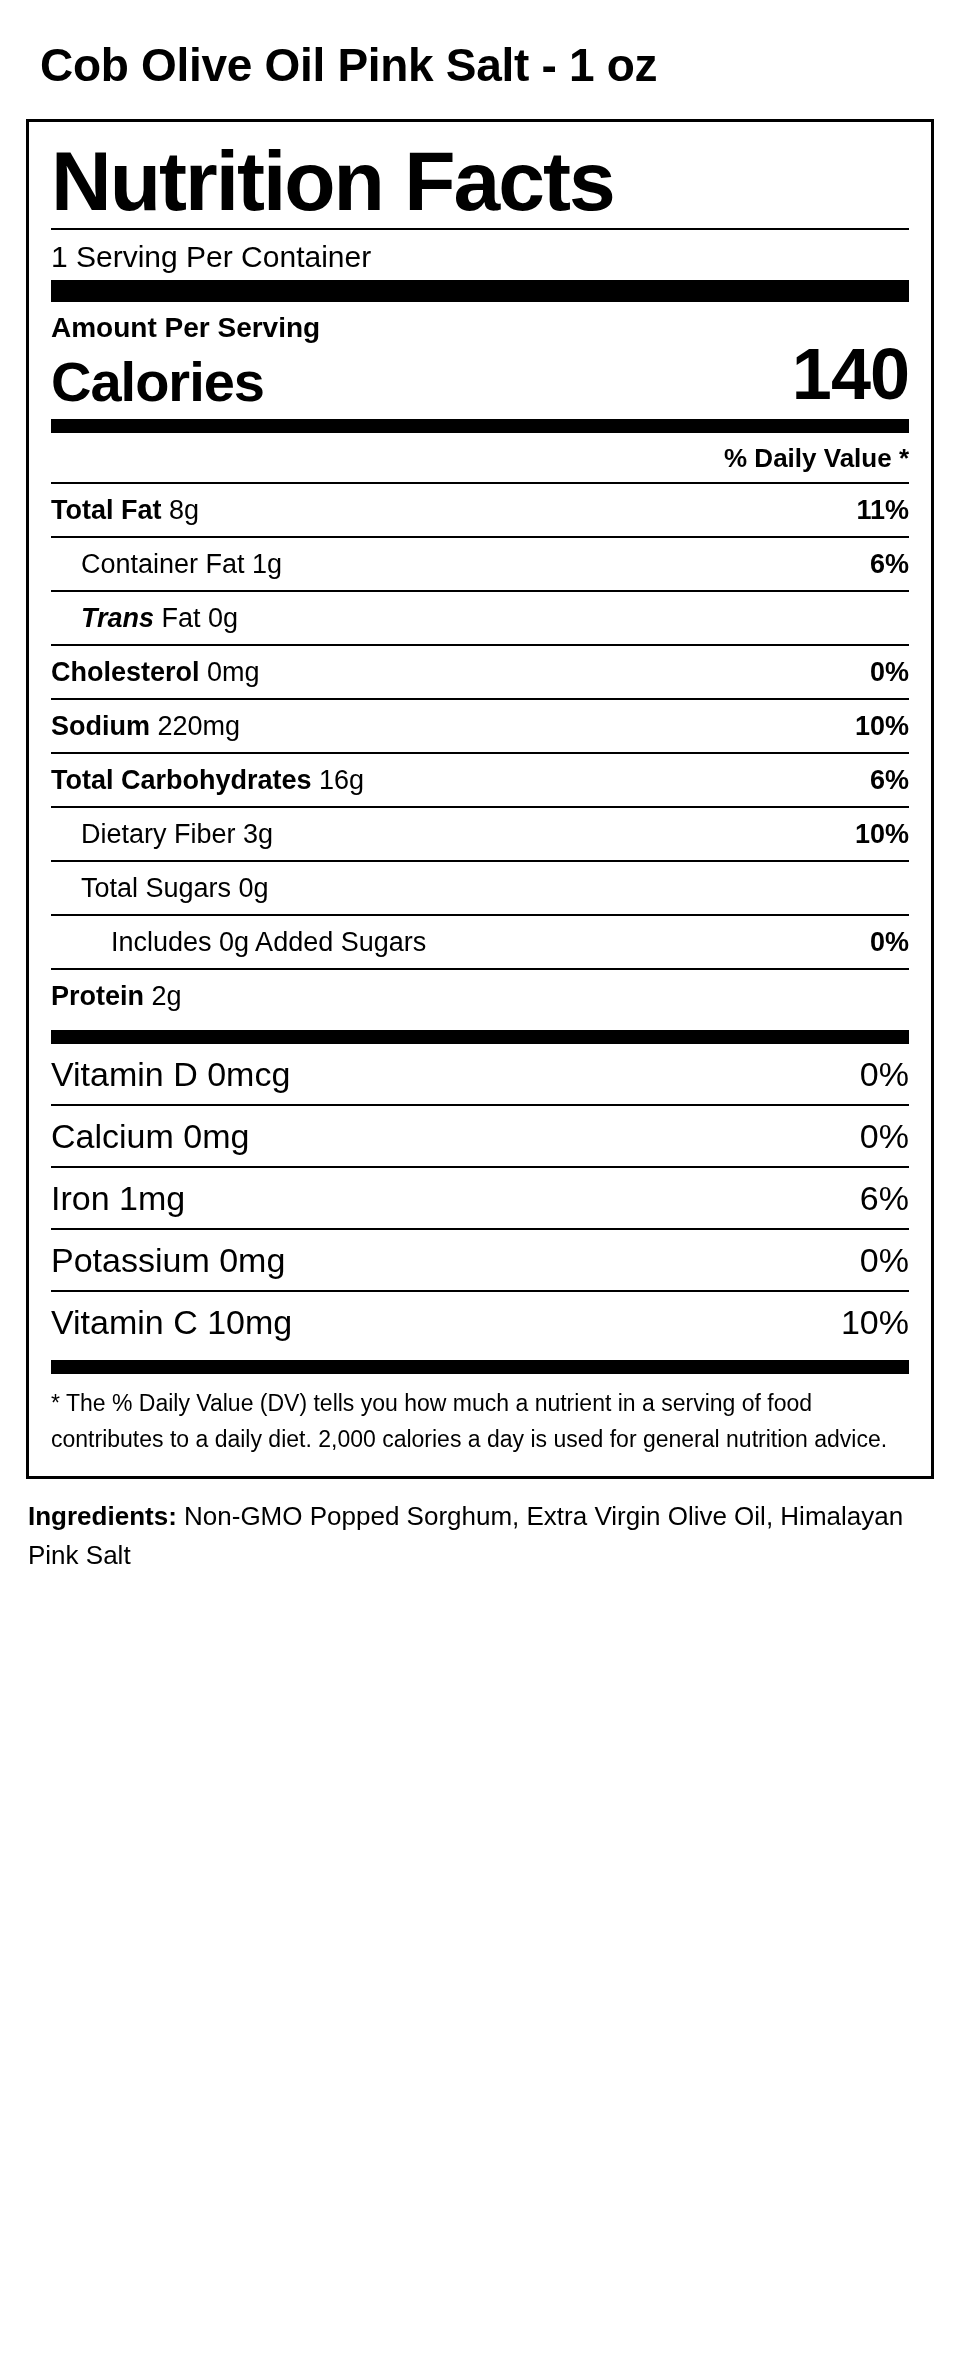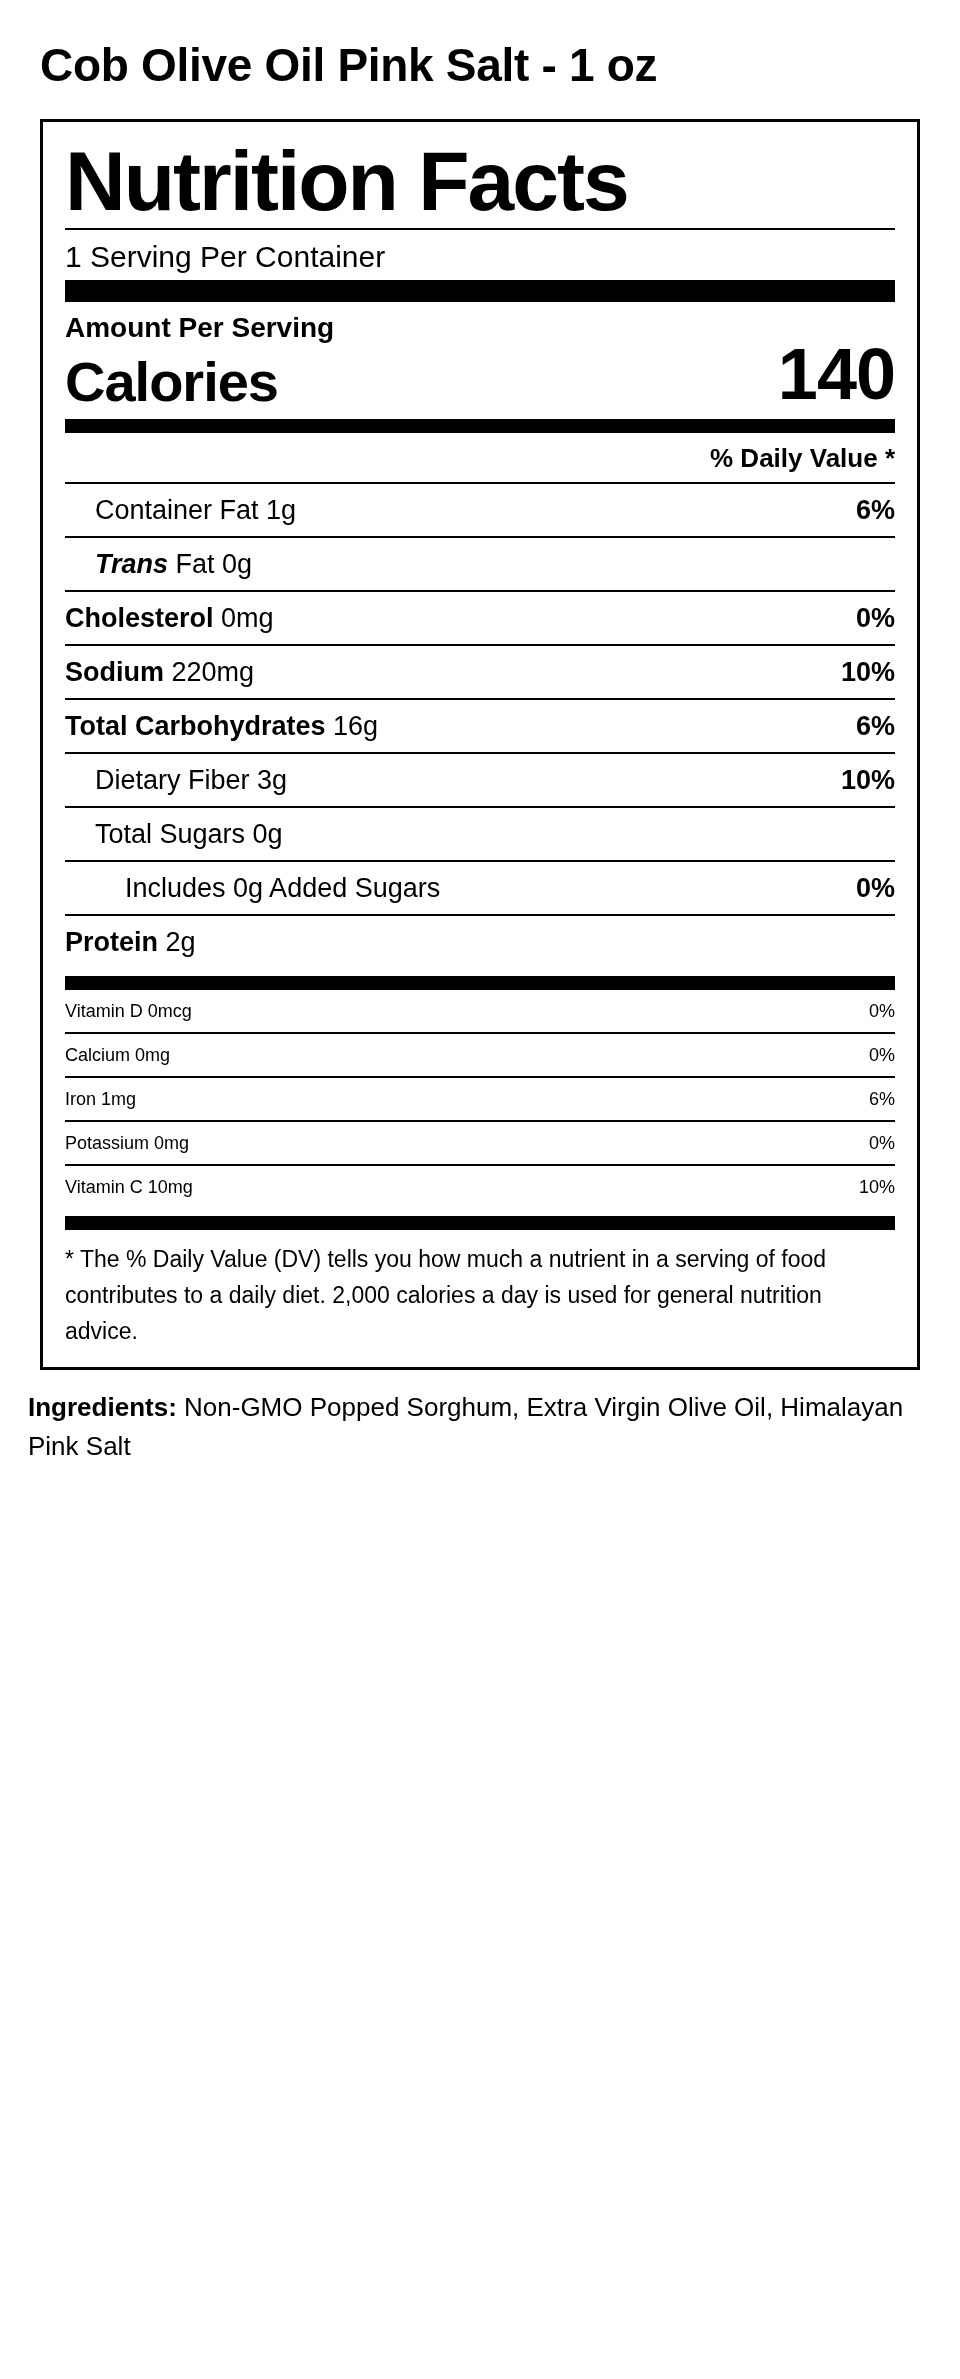--- a/index.html
+++ b/index.html
@@ -24,21 +24,21 @@
     font-size: 46px;
     font-weight: bold;
     letter-spacing: -0.3px;
     margin: 12px 0 28px 18px;
     line-height: 1.1;
   }
   .panel {
     border: 3px solid #000;
     box-sizing: border-box;
     padding: 14px 22px 18px 22px;
-    margin: 0 18px;
+    margin: 0 4px;
   }
   .nf-title {
     font-size: 84px;
     font-weight: bold;
     line-height: 0.98;
     letter-spacing: -2px;
     margin: 4px 0 6px 0;
   }
   .rule-thin { border-bottom: 2px solid #000; }
   .rule-thick { height: 22px; background: #000; margin: 6px 0 0 0; }
@@ -91,21 +91,21 @@
     justify-content: space-between;
     align-items: baseline;
     font-size: 27px;
     padding: 11px 0 10px 0;
     border-top: 2px solid #000;
   }
   .row.first { border-top: 2px solid #000; }
   .indent1 { padding-left: 30px; }
   .indent2 { padding-left: 60px; }
   .pct { font-weight: bold; }
-  .vitamins .row { font-size: 18px; }
+  .vitamins .row { font-size: 34px; }
   .vitamins .pct { font-weight: normal; }
   .footnote {
     font-size: 23px;
     line-height: 1.55;
     padding: 12px 0 0 0;
   }
   .ingredients {
     font-size: 26px;
     line-height: 1.5;
     margin: 18px 6px 0 6px;
@@ -134,20 +134,24 @@
     <div class="calories-row">
       <span class="calories-label">Calories</span>
       <span class="calories-value">140</span>
     </div>
 
     <div class="rule-thick-sm"></div>
 
     <div class="dv-header">% Daily Value *</div>
 
     <div id="nutrient-rows">
+        <div class="row first">
+          <span class="label"><span style="font-weight: bold;">Total Fat</span><span> 8g</span></span>
+          <span class="pct">11%</span>
+        </div>
         <div class="row">
           <span class="label indent1"><span>Container Fat</span><span> 1g</span></span>
           <span class="pct">6%</span>
         </div>
         <div class="row">
           <span class="label indent1"><span style="font-style: italic; font-weight: bold;">Trans</span><span> Fat 0g</span></span>
           <span class="pct"></span>
         </div>
         <div class="row">
           <span class="label"><span style="font-weight: bold;">Cholesterol</span><span> 0mg</span></span>

